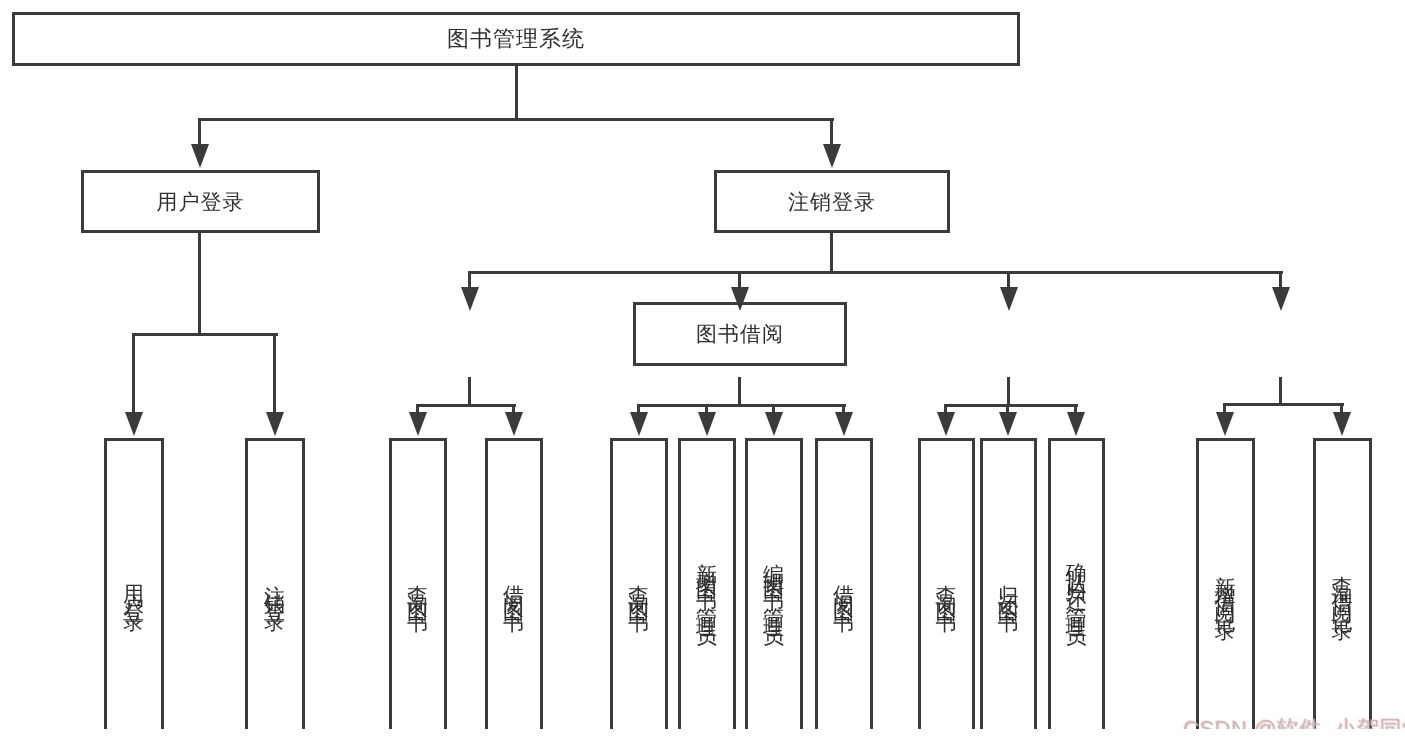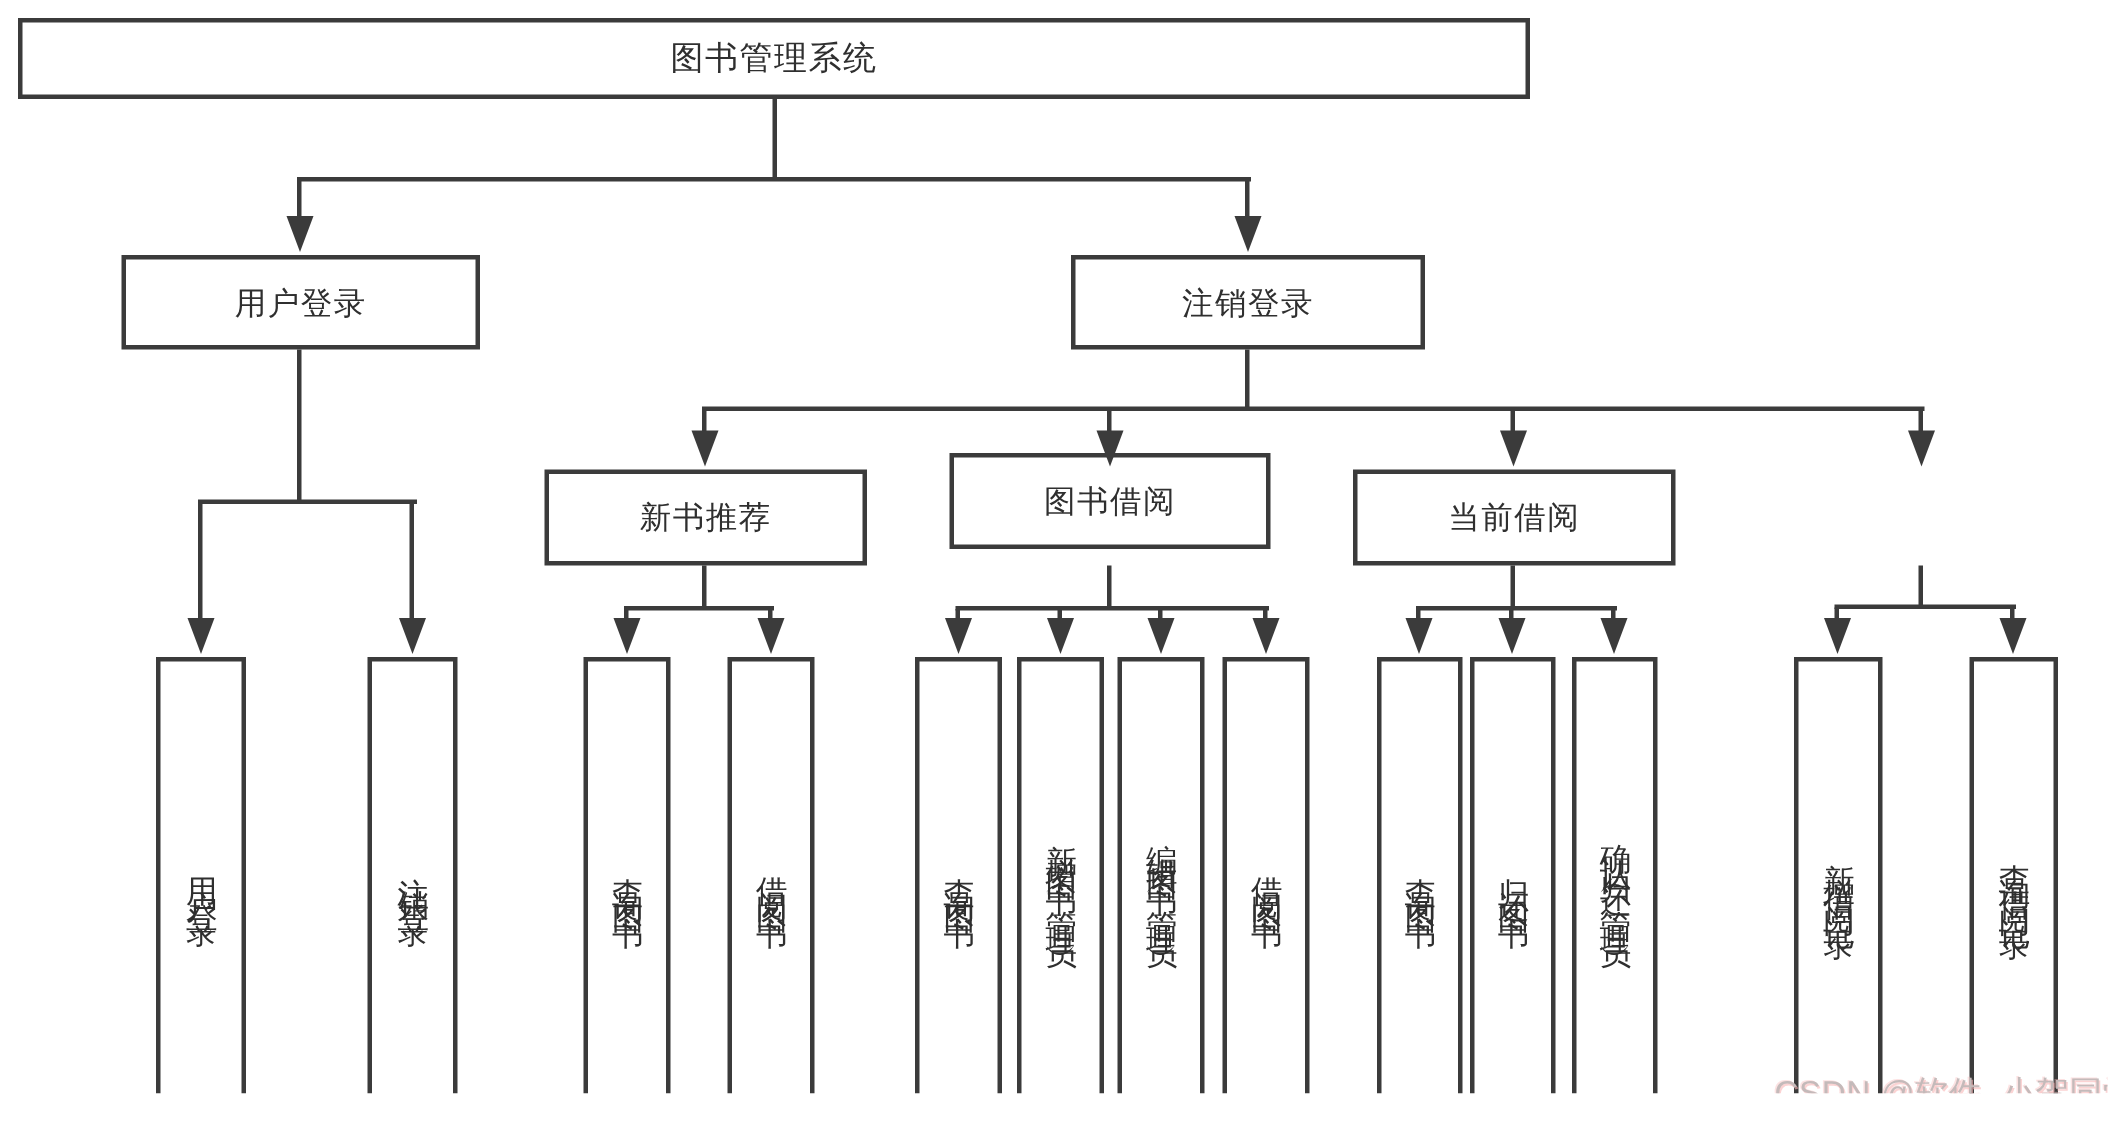--- a/index.html
+++ b/index.html
@@ -32,23 +32,21 @@
 </head>
 <body>
 
 <div class="canvas">
 
   <div class="box root-label" style="left:12px;top:12px;width:1008px;height:54px">图书管理系统</div>
 
   <div class="box hlabel" style="left:81px;top:170px;width:239px;height:63px">用户登录</div>
   <div class="box hlabel" style="left:714px;top:170px;width:236px;height:63px">注销登录</div>
 
-  <div class="box hlabel" style="left:363px;top:313px;width:215px;height:64px">新书推荐</div>
   <div class="box hlabel" style="left:633px;top:302px;width:214px;height:64px">图书借阅</div>
-  <div class="box hlabel" style="left:902px;top:313px;width:215px;height:64px">当前借阅</div>
 
   <div class="box vlabel" style="left:104px;top:438px;width:60px;height:296px">用户登录</div>
   <div class="box vlabel" style="left:245px;top:438px;width:60px;height:296px">注销登录</div>
 
   <div class="box vlabel" style="left:389px;top:438px;width:58px;height:296px">查询图书</div>
   <div class="box vlabel" style="left:485px;top:438px;width:58px;height:296px">借阅图书</div>
 
   <div class="box vlabel" style="left:610px;top:438px;width:58px;height:296px">查询图书</div>
   <div class="box vlabel" style="left:678px;top:438px;width:58px;height:296px">新增图书（管理员）</div>
   <div class="box vlabel" style="left:745px;top:438px;width:58px;height:296px">编辑图书（管理员）</div>

